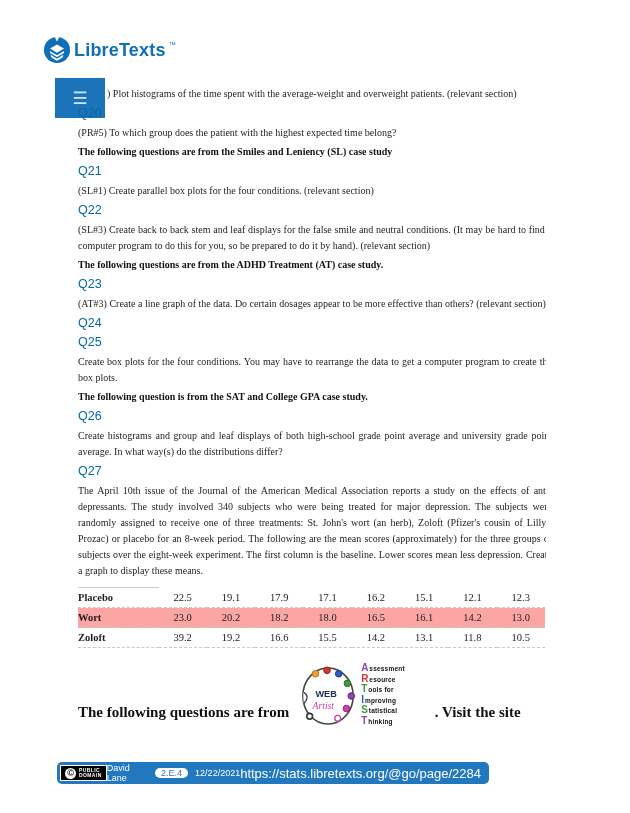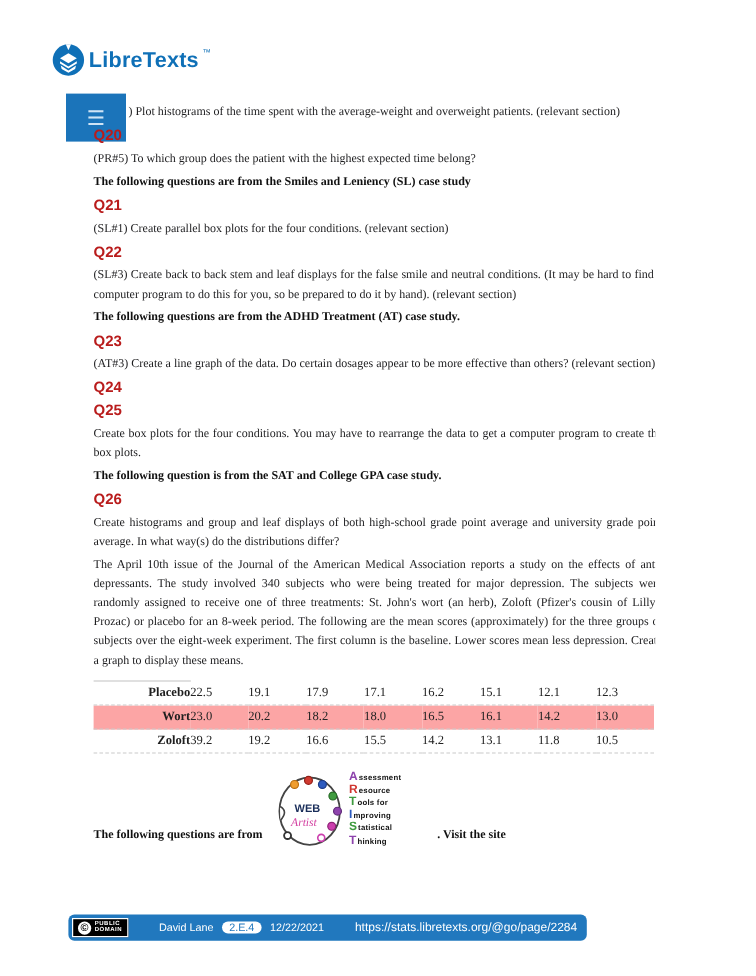--- a/index.html
+++ b/index.html
@@ -14,58 +14,58 @@
 
   
   .menu-btn { position:absolute; top:78px; left:55px; width:50px; height:40px; background:#1b74ba;
               display:flex; align-items:center; justify-content:center; cursor:pointer; }
   .menu-btn span { color:#cfe4f5; font-size:17px; line-height:1; }
 
   
   .content { position:absolute; top:86px; left:78px; width:474px; }
   p.body { font-size:10px; line-height:16px; text-align:justify; color:#1d1d1f; margin:0 0 3px; }
   p.intro { padding-left:29px; white-space:nowrap; text-align:left; }
-  h2.qh { font-family:"Liberation Sans", sans-serif; font-weight:700; font-size:12.5px; color:#b91c1c;
+  h2.qh { font-family:"Liberation Sans", sans-serif; font-weight:400; font-size:12.5px; color:#0369a1;
           line-height:15px; margin:4px 0 4px; }
   p.note { font-size:10px; line-height:16px; font-weight:bold; color:#111; margin:0 0 3px; text-align:left; }
   em.var { font-style:italic; }
 
   
   table.means { border-collapse:collapse; width:467px; margin:8px 0 0 0; font-size:10.5px; }
   table.means tr + tr { border-top:1px dashed #c9c9c9; }
   table.means { border-bottom:1px dashed #c9c9c9; }
-  table.means th { width:80px; font-weight:bold; text-align:right; padding:4px 0;margin-top:31px; }
+  table.means th { width:80px; font-weight:bold; text-align:left; padding:4px 0;margin-top:31px; }
   table.means th.first { border-top:1px solid #cccccc; }
-  table.means td { width:48px; padding:4px 0; color:#222; }
+  table.means td { width:48px; text-align:center; padding:4px 0; color:#222; }
   tr.stripe { background:#fca5a5; }
 
   
   .artist-row { display:flex; align-items:flex-end; margin-top:14px; }
-  .artist-caption { font-size:10px; font-weight:bold; color:#111; padding-bottom:6px; }
+  .artist-caption { font-size:15px; font-weight:bold; color:#111; padding-bottom:6px; }
   .artist-img { display:flex; align-items:center; margin:0 4px 0 10px; }
   .acronym { display:flex; flex-direction:column; justify-content:center; margin-left:2px; padding-bottom:2px; }
   .ac-line { display:flex; align-items:baseline; height:10.5px; }
   .ac-letter { font-family:"Liberation Sans", sans-serif; font-weight:bold; font-size:10px; margin-right:1px; }
   .ac-rest { font-family:"Liberation Sans", sans-serif; font-weight:bold; font-size:6.5px; color:#111; letter-spacing:0.2px; }
   .caption-after { margin-left:26px; }
 
   
   .footer { position:absolute; left:57px; right:57px; bottom:29px; height:22px; background:#2178be;
             border-radius:5px; display:flex; align-items:center; justify-content:space-between;
             padding:0 8px 0 3px; font-family:"Liberation Sans", sans-serif; color:#fff; }
   .pd-badge { display:flex; align-items:center; gap:3px; background:#000; border:1px solid #fff;
               height:16px; padding:0 4px; cursor:pointer; }
   .pd-circle { width:11px; height:11px; border-radius:50%; background:#fff; color:#000;
                font-size:9px; line-height:11px; text-align:center; font-weight:bold; }
   .pd-text { display:flex; flex-direction:column; }
   .pd-text span { font-size:5px; font-weight:bold; line-height:5.5px; letter-spacing:0.4px; color:#fff; }
   .footer-center { flex:1; display:flex; align-items:center; justify-content:center; gap:7px; font-size:9px; }
   .author { cursor:pointer; }
   .page-pill { background:#fff; color:#2178be; border-radius:9px; padding:0 6px; font-size:9px; cursor:pointer; }
-  .page-url { font-size:10px; cursor:pointer; }
+  .page-url { font-size:13px; cursor:pointer; }
 </style>
 </head>
 <body>
 
 <div class="page">
 
   <div class="logo-row">
     <svg width="28" height="28" viewBox="0 0 30 30">
       <circle cx="15" cy="15" r="14" fill="#0f70b7"></circle>
       <path d="M12.6 1 L17.4 1 L15 6.2 Z" fill="#ffffff"></path>
@@ -100,20 +100,21 @@
 
     <h2 class="qh">Q24</h2>
 
     <h2 class="qh">Q25</h2>
     <p class="body">Create box plots for the four conditions. You may have to rearrange the data to get a computer program to create the box plots.</p>
     <p class="note">The following question is from the SAT and College GPA case study.</p>
 
     <h2 class="qh">Q26</h2>
     <p class="body">Create histograms and group and leaf displays of both high-school grade point average and university grade point average. In what way(s) do the distributions differ?</p>
 
+    <h2 class="qh">Q27</h2>
     <p class="body">The April 10th issue of the Journal of the American Medical Association reports a study on the effects of anti-depressants. The study involved 340 subjects who were being treated for major depression. The subjects were randomly assigned to receive one of three treatments: St. John's wort (an herb), Zoloft (Pfizer's cousin of Lilly's Prozac) or placebo for an 8-week period. The following are the mean scores (approximately) for the three groups of subjects over the eight-week experiment. The first column is the baseline. Lower scores mean less depression. Create a graph to display these means.</p>
 
     <table class="means">
       <tbody>
           <tr>
         <th class="first">Placebo</th>
         <td>22.5</td>
         <td>19.1</td>
         <td>17.9</td>
         <td>17.1</td>

